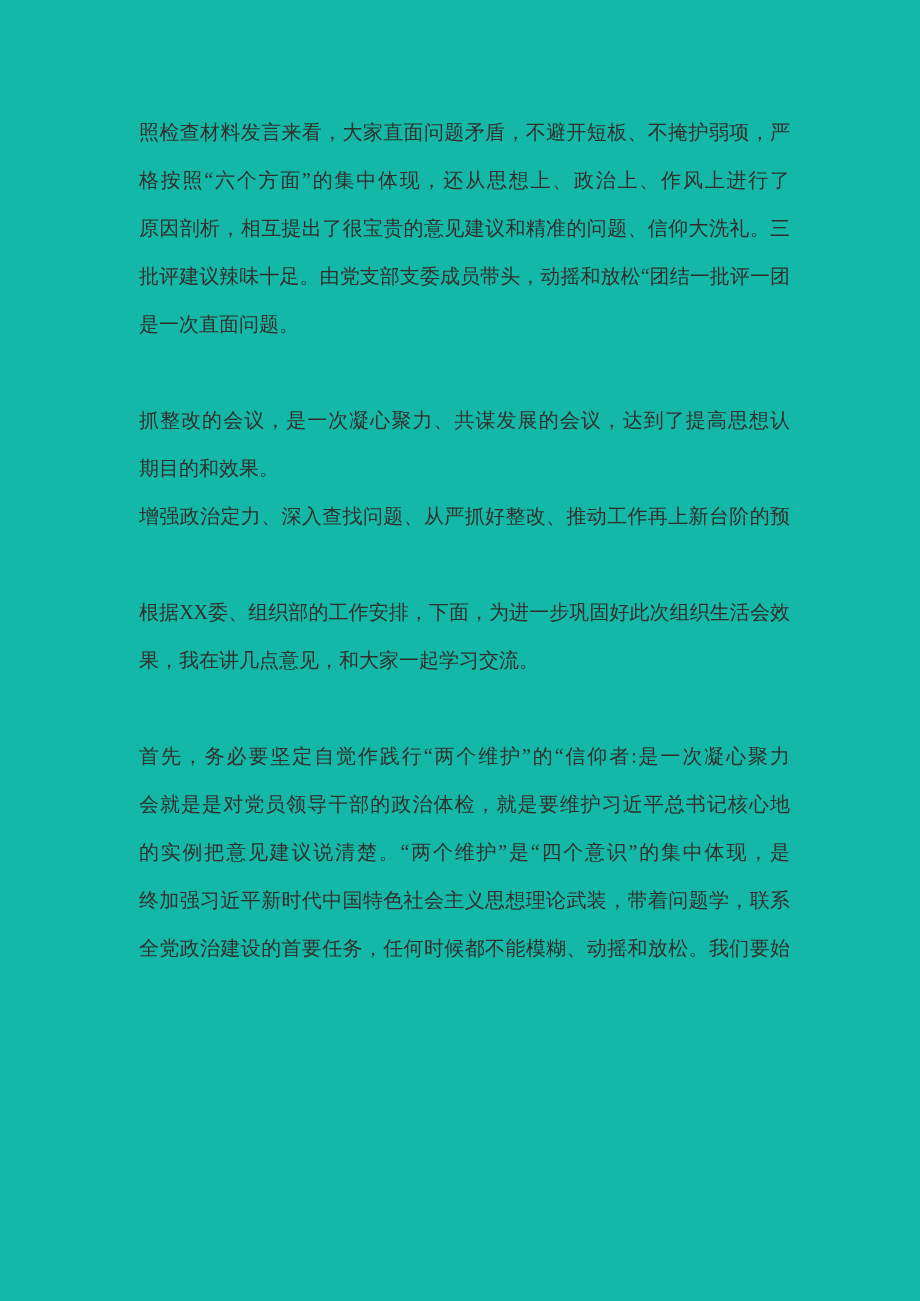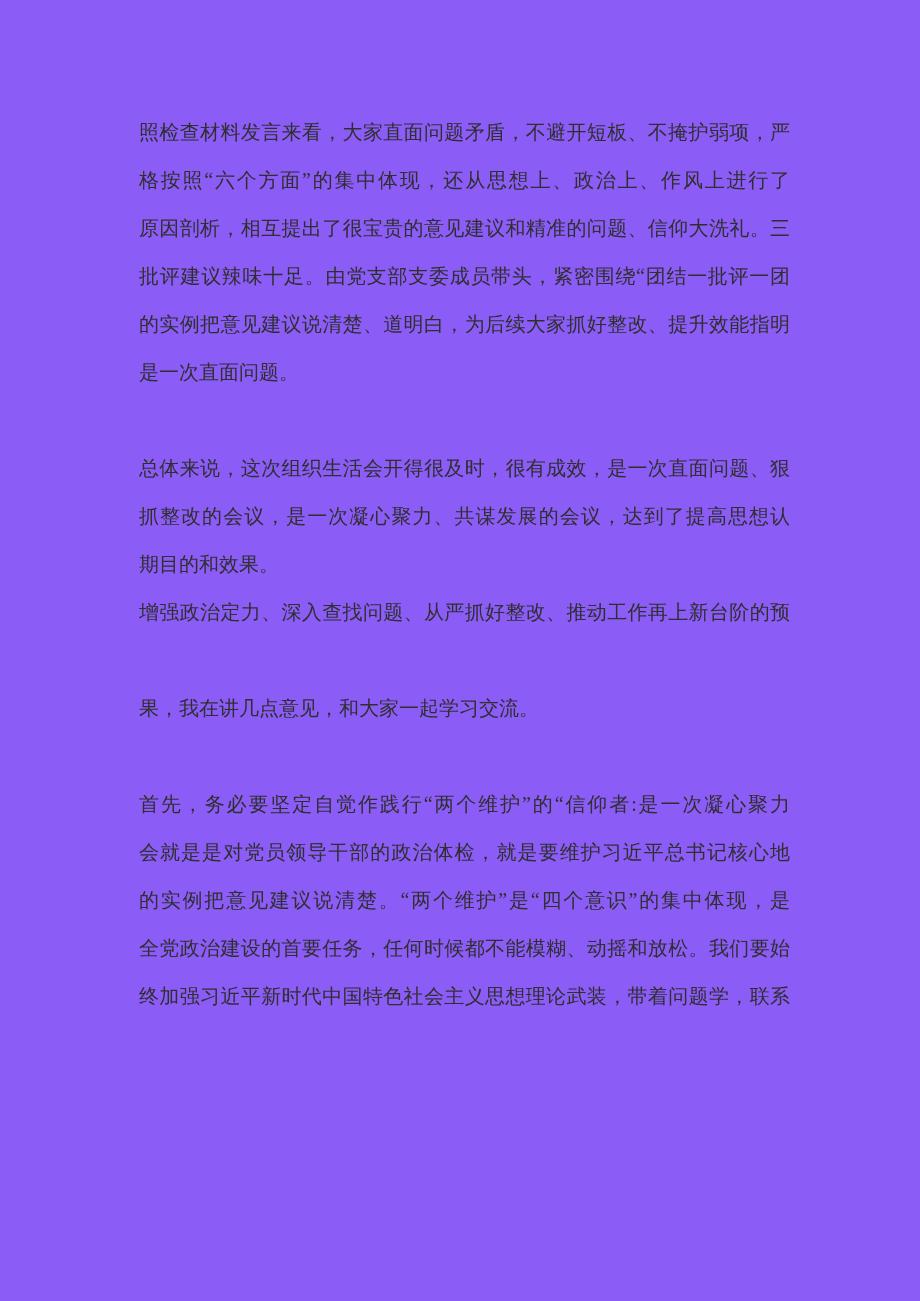--- a/index.html
+++ b/index.html
@@ -9,21 +9,21 @@
   }
   body {
     width: 920px;
     height: 1301px;
     overflow: hidden;
     font-family: "Liberation Serif", "DejaVu Serif", serif;
   }
   .page {
     width: 920px;
     height: 1301px;
-    background: #8b5cf6;
+    background: #14b8a6;
     box-sizing: border-box;
     padding: 108px 130px 0 139px;
   }
   .para {
     margin: 0 0 48px 0;
     padding: 0;
   }
   .para:last-child {
     margin-bottom: 0;
   }
@@ -43,33 +43,32 @@
   }
 </style>
 </head>
 <body>
 
 <div class="page" id="doc-page">
     <div class="para">
       <div class="line">照检查材料发言来看，大家直面问题矛盾，不避开短板、不掩护弱项，严</div>
       <div class="line">格按照“六个方面”的集中体现，还从思想上、政治上、作风上进行了</div>
       <div class="line">原因剖析，相互提出了很宝贵的意见建议和精准的问题、信仰大洗礼。三是</div>
-      <div class="line">批评建议辣味十足。由党支部支委成员带头，紧密围绕“团结一批评一团</div>
-      <div class="line">的实例把意见建议说清楚、道明白，为后续大家抓好整改、提升效能指明</div>
+      <div class="line">批评建议辣味十足。由党支部支委成员带头，动摇和放松“团结一批评一团</div>
       <div class="line no-justify">是一次直面问题。</div>
     </div>
     <div class="para">
-      <div class="line">总体来说，这次组织生活会开得很及时，很有成效，是一次直面问题、狠</div>
       <div class="line">抓整改的会议，是一次凝心聚力、共谋发展的会议，达到了提高思想认识、</div>
       <div class="line no-justify">期目的和效果。</div>
       <div class="line">增强政治定力、深入查找问题、从严抓好整改、推动工作再上新台阶的预</div>
     </div>
     <div class="para">
+      <div class="line">根据XX委、组织部的工作安排，下面，为进一步巩固好此次组织生活会效</div>
       <div class="line no-justify">果，我在讲几点意见，和大家一起学习交流。</div>
     </div>
     <div class="para">
       <div class="line">首先，务必要坚定自觉作践行“两个维护”的“信仰者:是一次凝心聚力</div>
       <div class="line">会就是是对党员领导干部的政治体检，就是要维护习近平总书记核心地位、</div>
       <div class="line">的实例把意见建议说清楚。“两个维护”是“四个意识”的集中体现，是</div>
+      <div class="line">终加强习近平新时代中国特色社会主义思想理论武装，带着问题学，联系</div>
       <div class="line">全党政治建设的首要任务，任何时候都不能模糊、动摇和放松。我们要始</div>
-      <div class="line">终加强习近平新时代中国特色社会主义思想理论武装，带着问题学，联系</div>
     </div>
   </div>
 
 </body></html>

